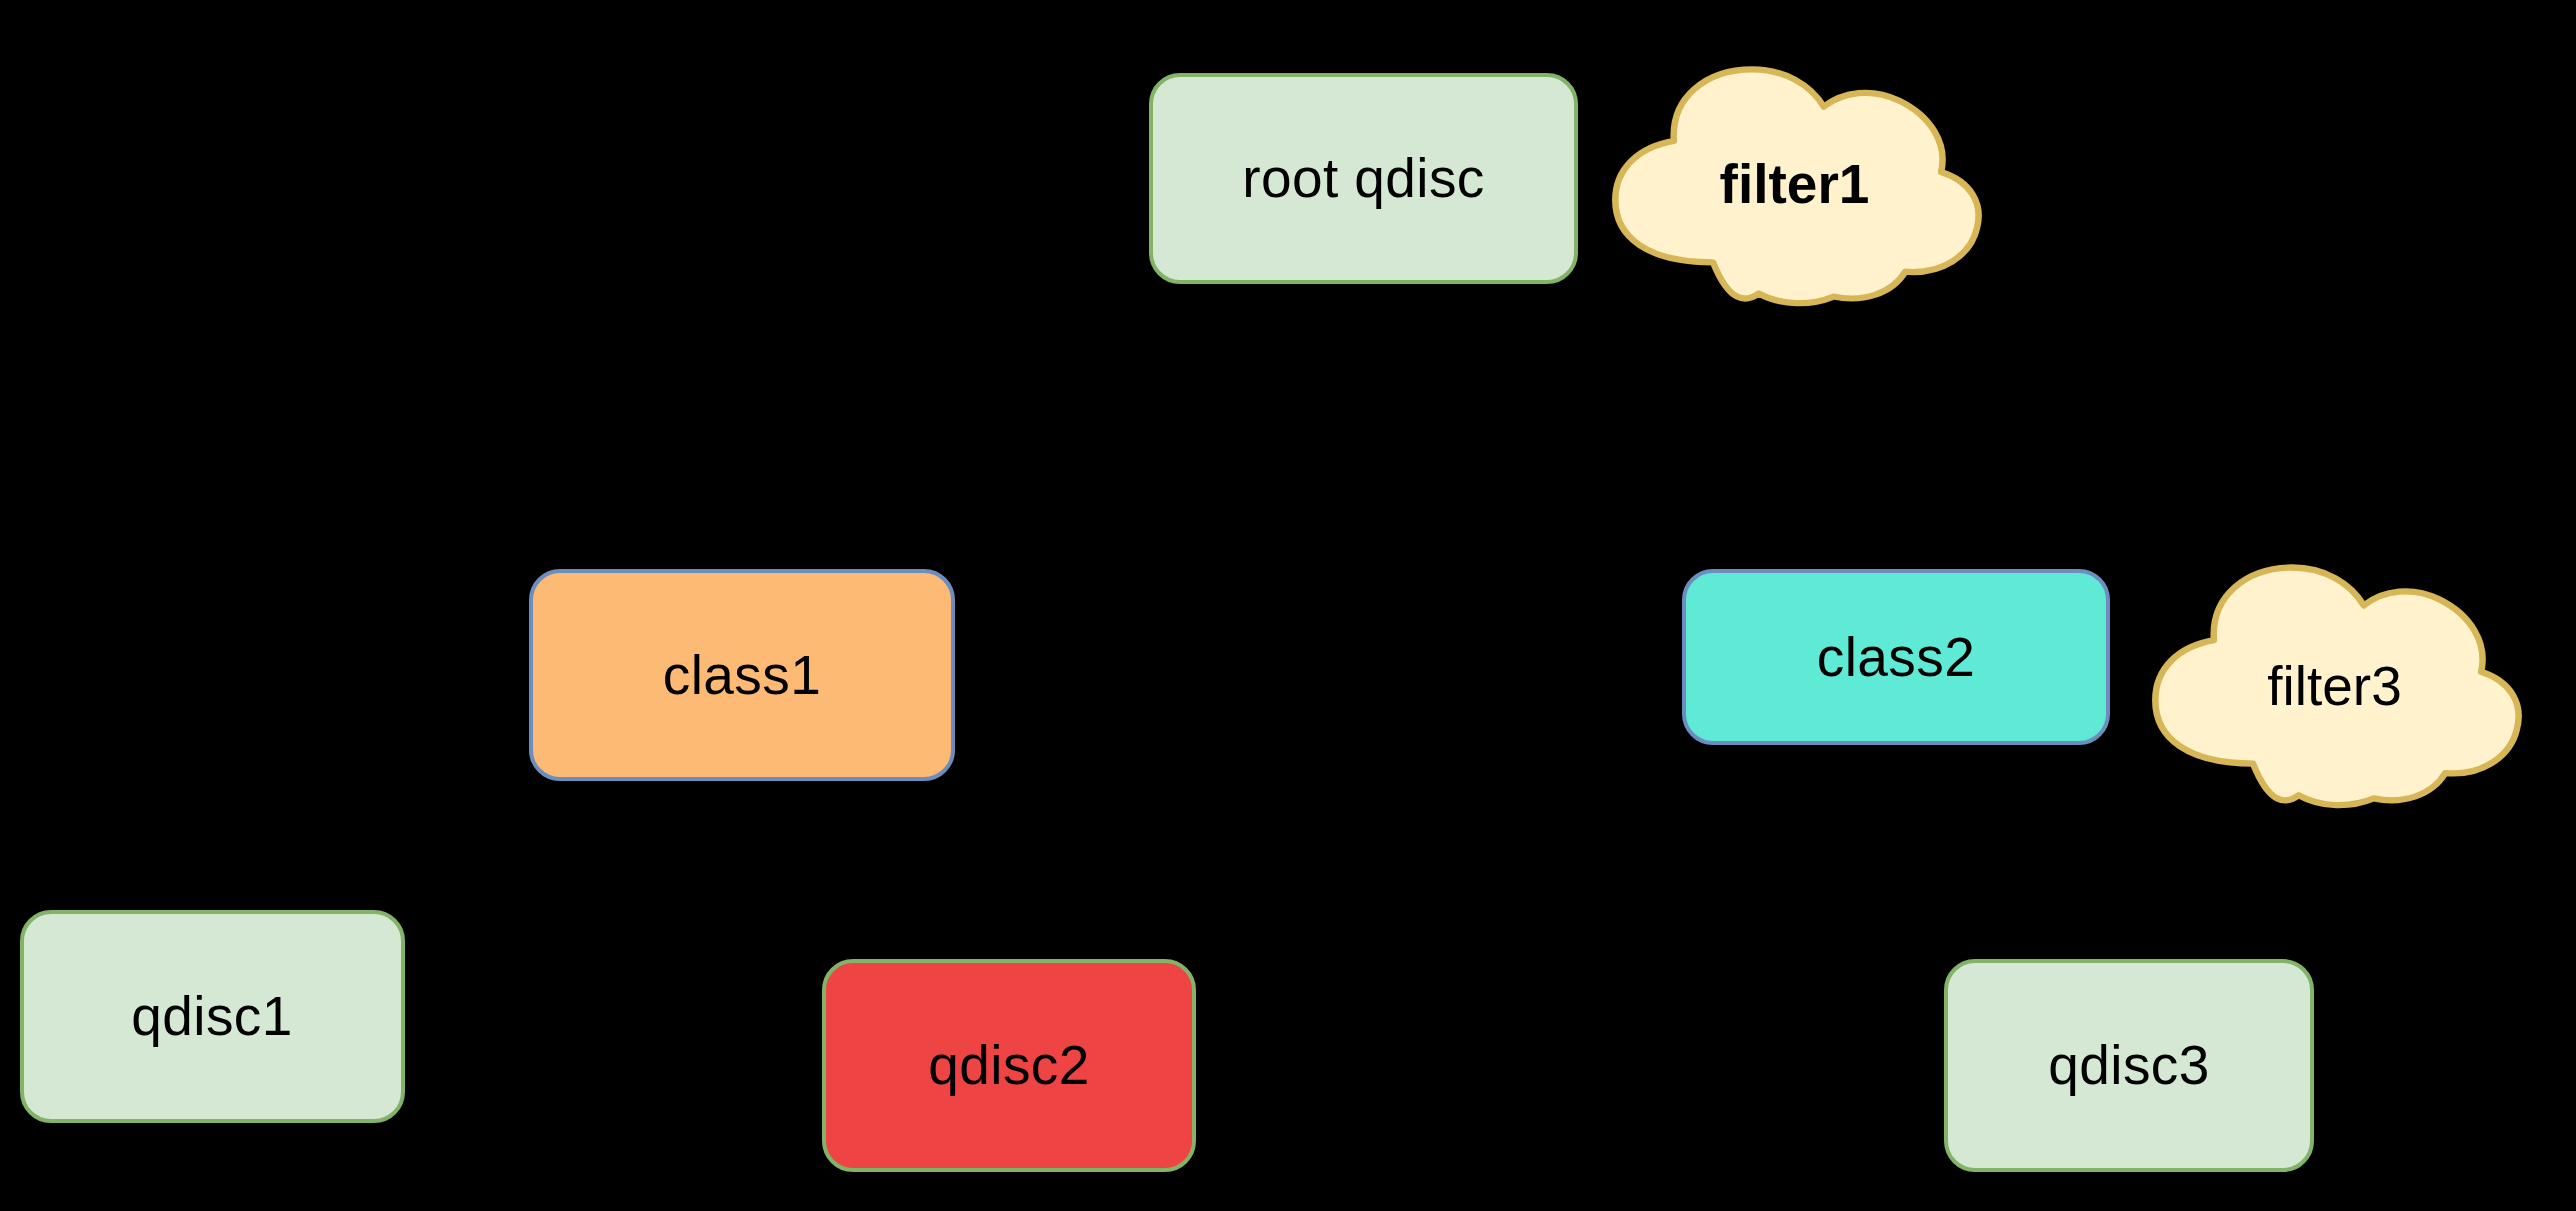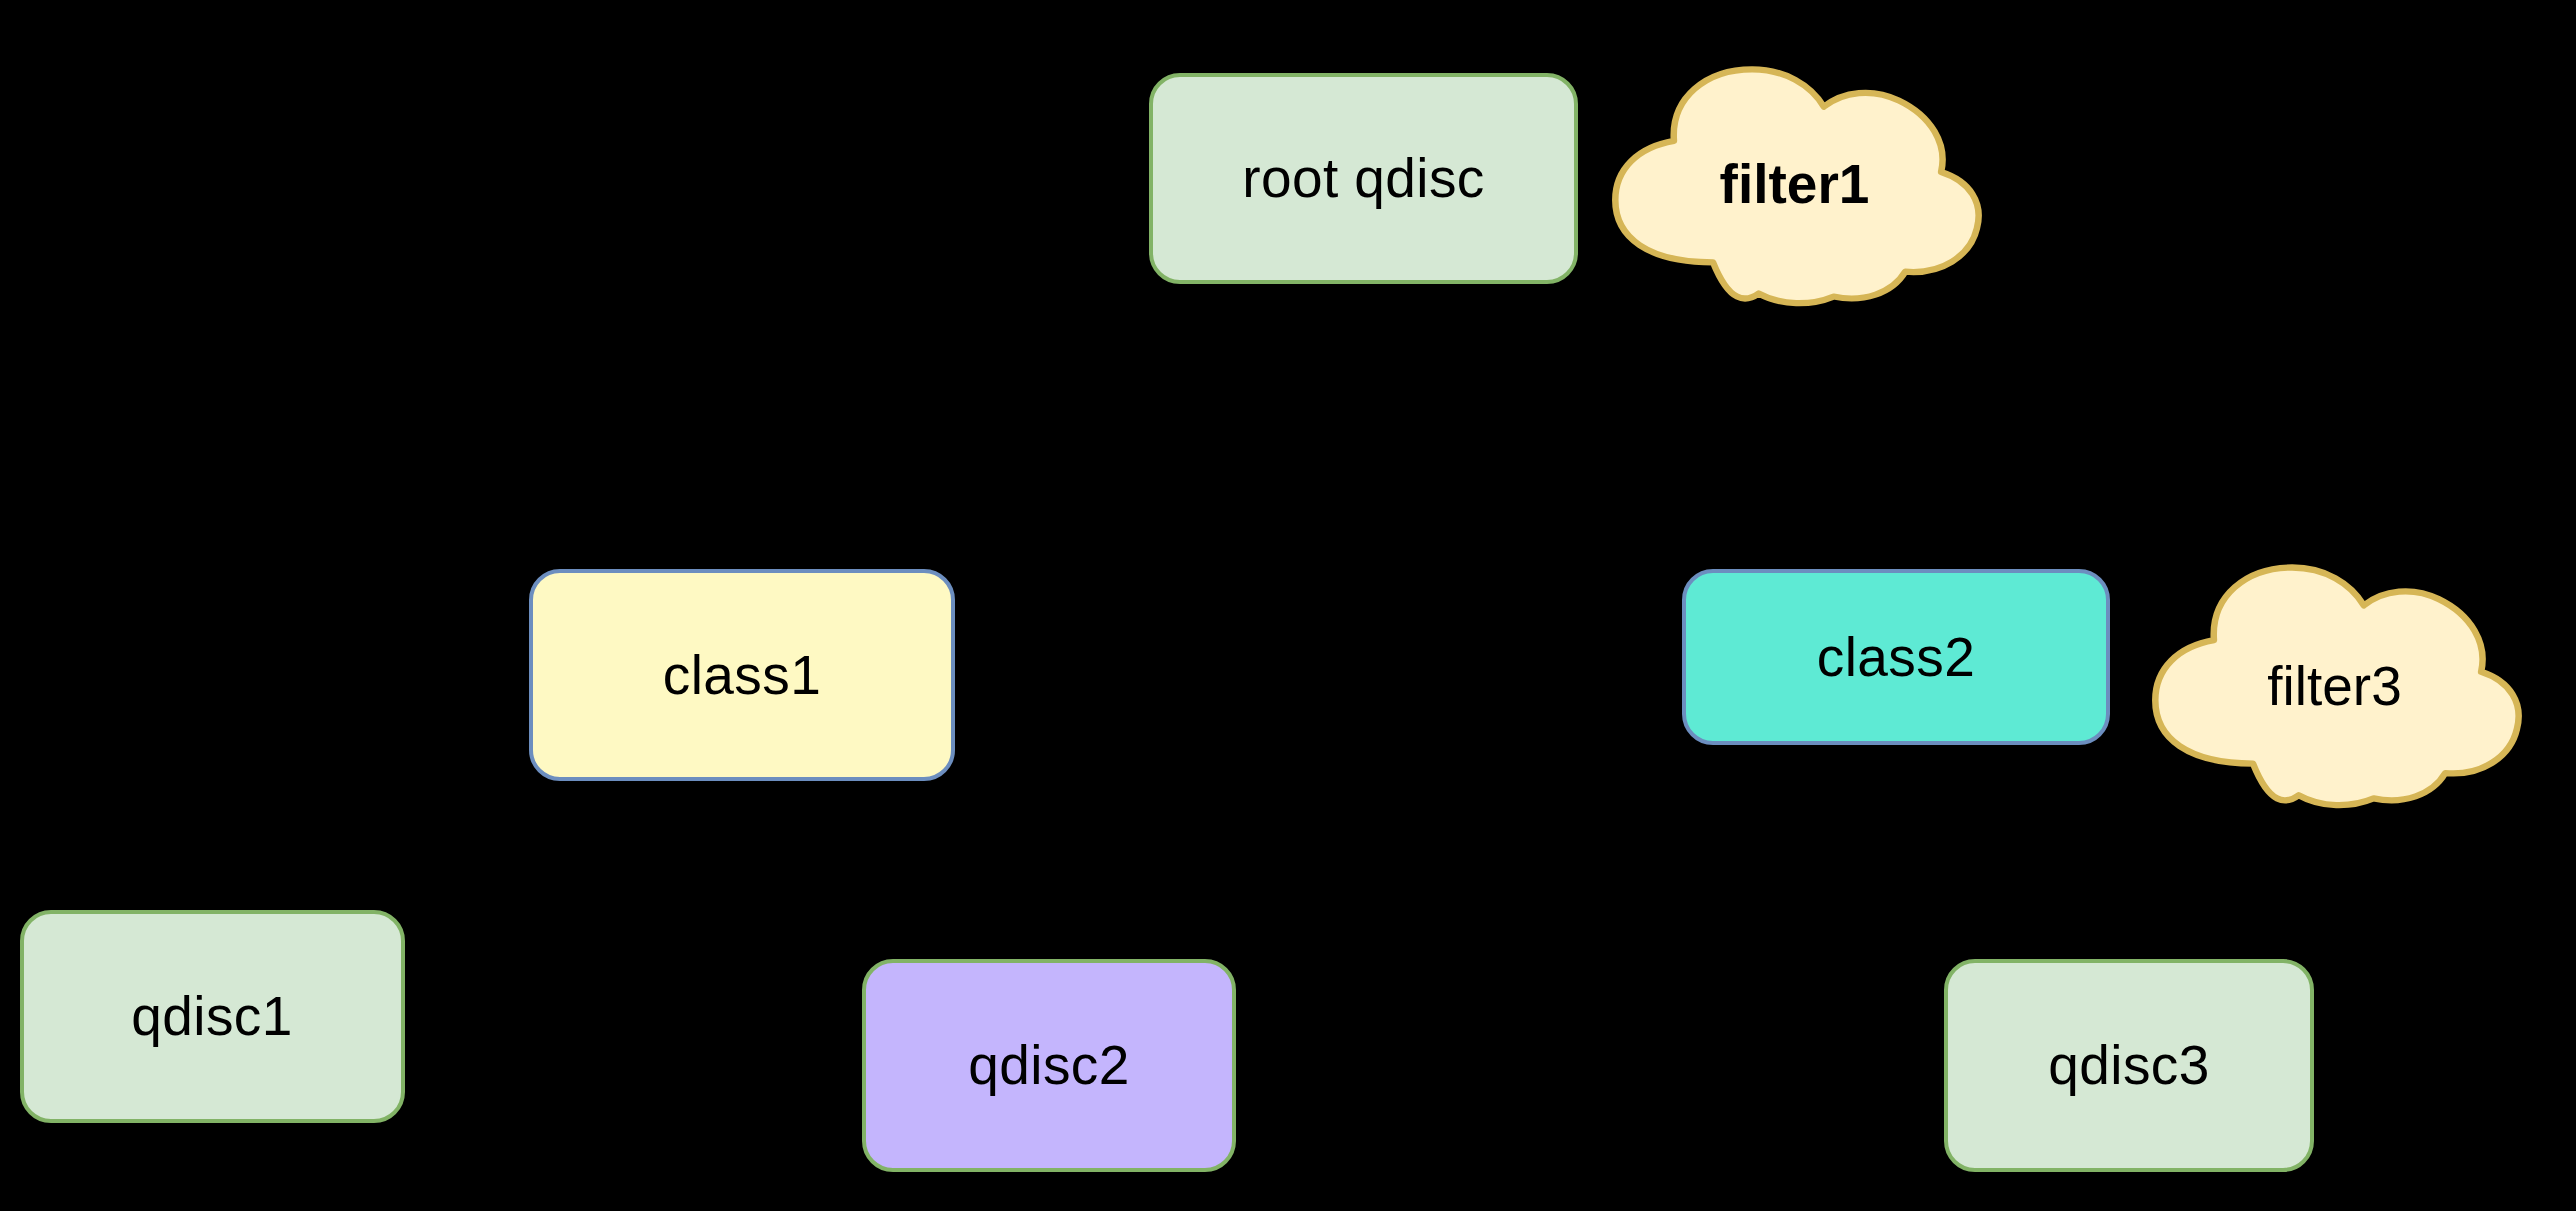--- a/index.html
+++ b/index.html
@@ -94,21 +94,21 @@
       <path d="M 35 65 C 15 65 5 57 5 45 C 5 35 12 28 23 26 C 22 12 33 3 47 3
                C 57 3 65 8 69 15 C 75 10 84 9 92 13 C 102 18 107 27 105 36
                C 114 39 118 46 116 54 C 114 63 105 69 94 68
                C 90 75 81 78 72 76 C 65 79 56 79 49 75
                C 45 78 40 78 35 65 Z" fill="#fff2cc" stroke="#d6b656" stroke-width="2" stroke-linejoin="round"></path>
     </svg>
     <span class="cloud-label" style="top:92px;font-weight:bold;">filter1</span>
   </div>
 
   <div class="node box" style="left:529px; top:569px; width:426px; height:212px;
-              background:#fef9c3; border-color:#6c8ebf;">
+              background:#fdba74; border-color:#6c8ebf;">
     <span class="box-label">class1</span>
   </div>
 
 
   <div class="node box" style="left:1682px; top:569px; width:428px; height:176px;
               background:#5eead4; border-color:#6c8ebf;">
     <span class="box-label">class2</span>
   </div>
 
   <div class="cloud" style="left:2139px; top:558px; width:391px; height:253px;">
@@ -121,21 +121,21 @@
     </svg>
     <span class="cloud-label" style="top:96px;">filter3</span>
   </div>
 
   <div class="node box" style="left:19.5px; top:910px; width:385px; height:213px;
               background:#d5e8d4; border-color:#82b366;">
     <span class="box-label">qdisc1</span>
   </div>
 
   <div class="node box" style="left:822px; top:959px; width:374px; height:213px;
-              background:#c4b5fd; border-color:#82b366;margin-left:40px;">
+              background:#ef4444; border-color:#82b366;">
     <span class="box-label">qdisc2</span>
   </div>
 
   <div class="node box" style="left:1944px; top:959px; width:370px; height:213px;
               background:#d5e8d4; border-color:#82b366;align-items:center;">
     <span class="box-label">qdisc3</span>
   </div>
 
 </div>
 

